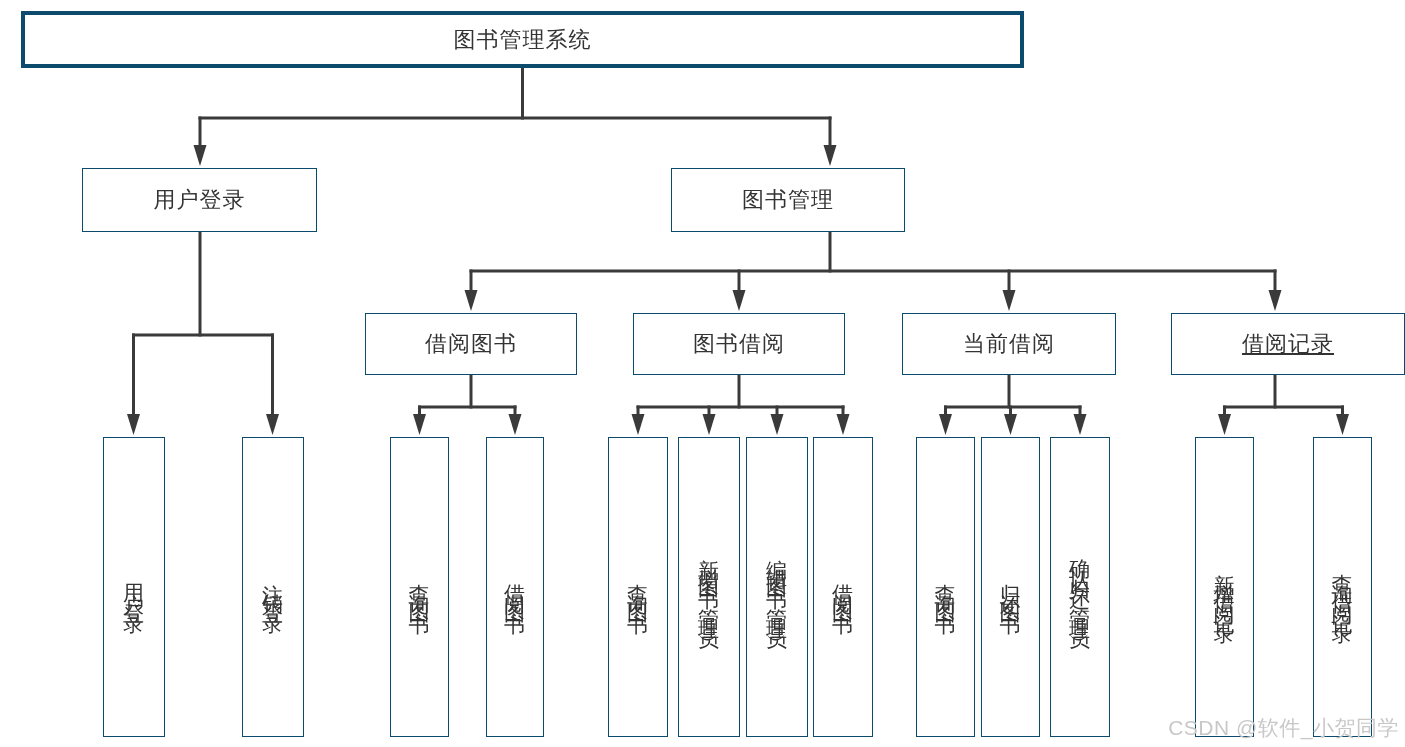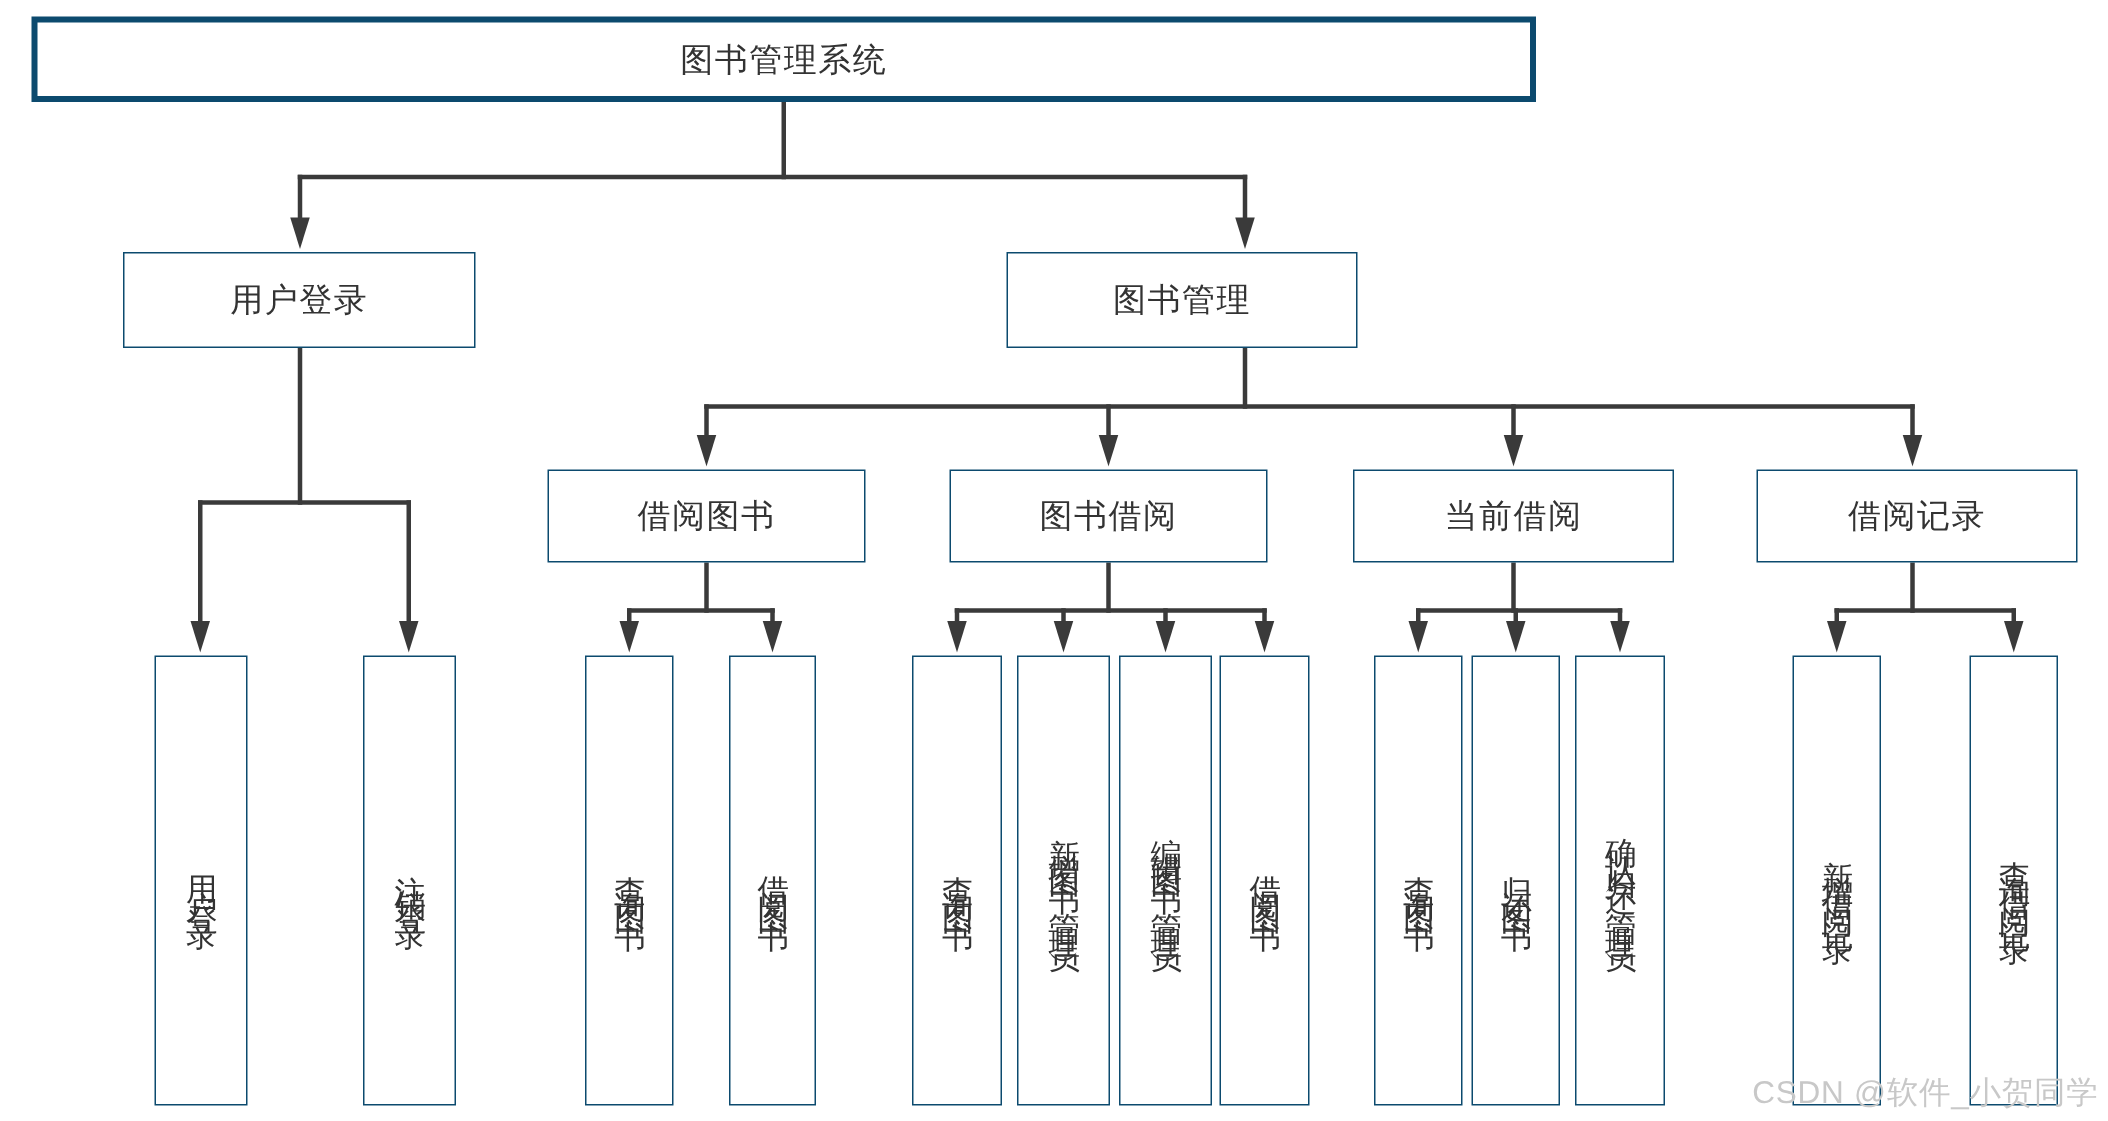--- a/index.html
+++ b/index.html
@@ -119,21 +119,21 @@
   </svg>
 
   <div class="node h-node root-node" style="left:21px; top:11px; width:1003px; height:57px;">图书管理系统</div>
 
   <div class="node h-node" style="left:82px; top:168px; width:235px; height:64px;">用户登录</div>
   <div class="node h-node" style="left:671px; top:168px; width:234px; height:64px;">图书管理</div>
 
   <div class="node h-node" style="left:365px; top:313px; width:212px; height:62px;">借阅图书</div>
   <div class="node h-node" style="left:633px; top:313px; width:212px; height:62px;">图书借阅</div>
   <div class="node h-node" style="left:902px; top:313px; width:214px; height:62px;">当前借阅</div>
-  <div class="node h-node" style="left:1171px; top:313px; width:214px; height:62px;">借阅记录</div>
+  <div class="node h-node" style="left:1171px; top:313px; width:234px; height:62px;text-decoration:underline;">借阅记录</div>
 
   <div class="node leaf" style="left:103px; width:62px;">用户登录</div>
   <div class="node leaf" style="left:242px; width:62px;">注销登录</div>
 
   <div class="node leaf" style="left:390px; width:59px;">查询图书</div>
   <div class="node leaf" style="left:486px; width:58px;">借阅图书</div>
 
   <div class="node leaf" style="left:608px; width:60px;">查询图书</div>
   <div class="node leaf" style="left:678px; width:62px;">新增图书（管理员）</div>
   <div class="node leaf" style="left:746px; width:62px;">编辑图书（管理员）</div>

